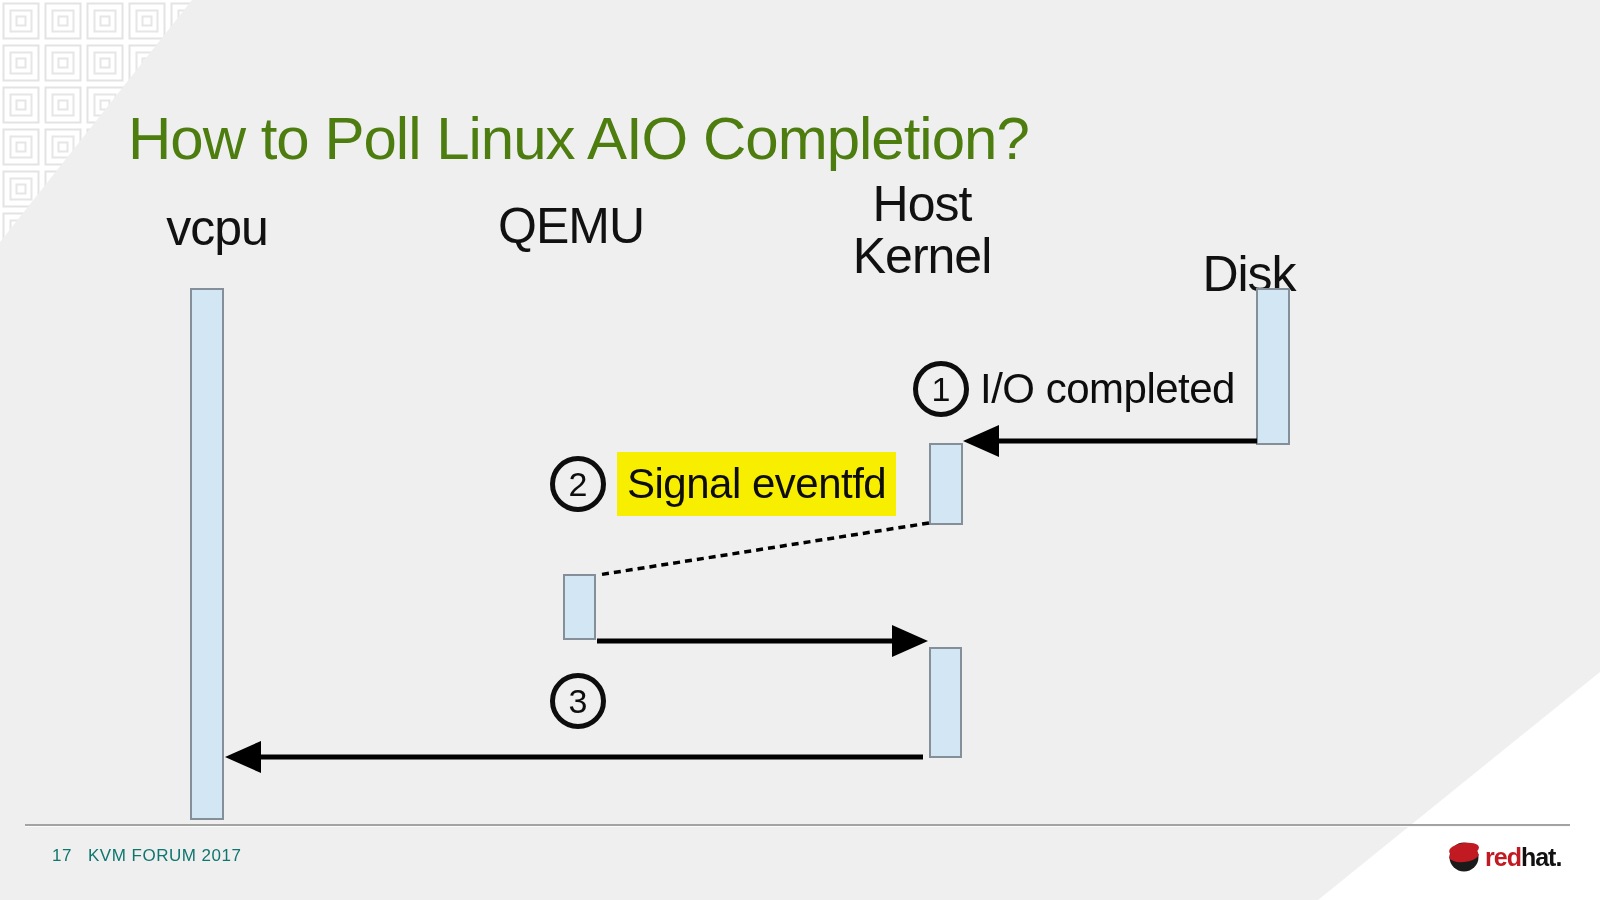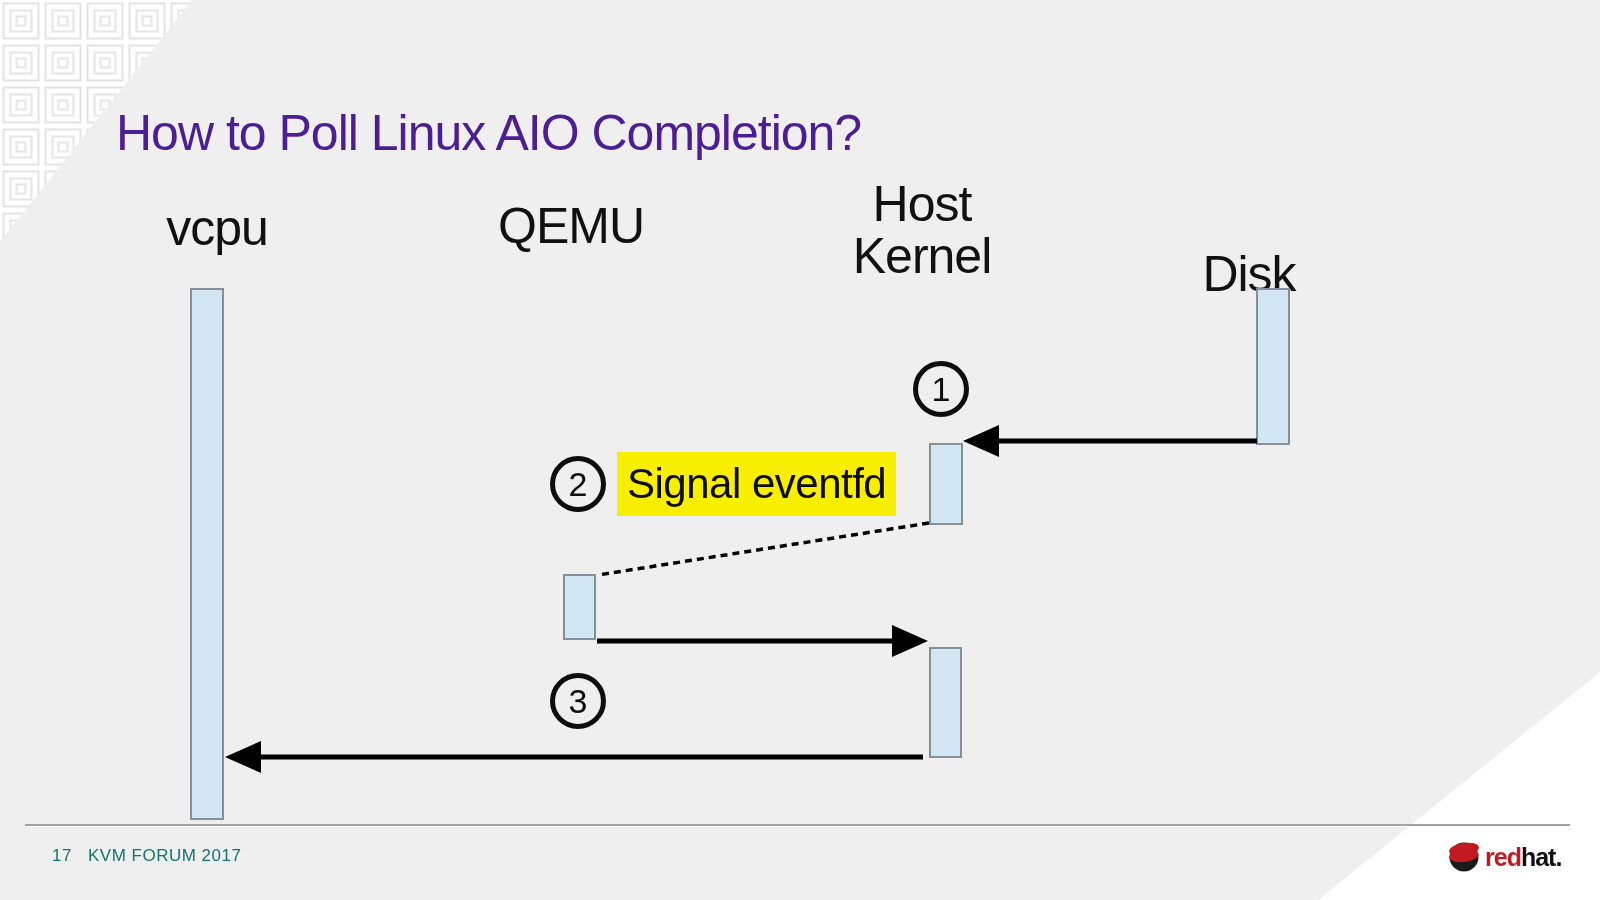--- a/index.html
+++ b/index.html
@@ -13,22 +13,22 @@
     position:absolute;left:0;top:0;width:260px;height:260px;
     clip-path:polygon(0 0,192px 0,0 242px);
   }
   
   .corner-wedge{
     position:absolute;left:1318px;top:672px;width:282px;height:228px;
     background:linear-gradient(115deg,#f4f4f4 0%,#ffffff 30%);
     clip-path:polygon(100% 0,100% 100%,0 100%);
   }
   .slide-title{
-    position:absolute;left:116px;top:104px;
-    font-size:50px;letter-spacing:-1px;color:#4c1d95;white-space:nowrap;
+    position:absolute;left:128px;top:104px;
+    font-size:60px;letter-spacing:-1px;color:#4d7c0f;white-space:nowrap;
   }
   .lane-label{
     position:absolute;font-size:50px;letter-spacing:-1px;color:#111;
     transform:translateX(-50%);white-space:nowrap;line-height:52px;text-align:center;
   }
   .bar{
     position:absolute;background:#d2e6f4;border:2px solid #848f99;box-sizing:border-box;
   }
   .lines-layer{position:absolute;left:0;top:0;}
   .step{
@@ -102,20 +102,21 @@
 
     <line x1="597" y1="641" x2="898" y2="641" stroke="#000" stroke-width="5"></line>
     <polygon points="928,641 892,625 892,657" fill="#000"></polygon>
 
     <line x1="923" y1="757" x2="252" y2="757" stroke="#000" stroke-width="5"></line>
     <polygon points="225,757 261,741 261,773" fill="#000"></polygon>
   </svg>
 
   <div class="step" style="left:913px;top:361px;">
     <div class="step-circle">1</div>
+    <div class="step-label">I/O completed</div>
   </div>
 
   <div class="step" style="left:550px;top:456px;">
     <div class="step-circle">2</div>
     <div class="step-label highlight">Signal eventfd</div>
   </div>
 
   <div class="step" style="left:550px;top:673px;">
     <div class="step-circle">3</div>
   </div>

